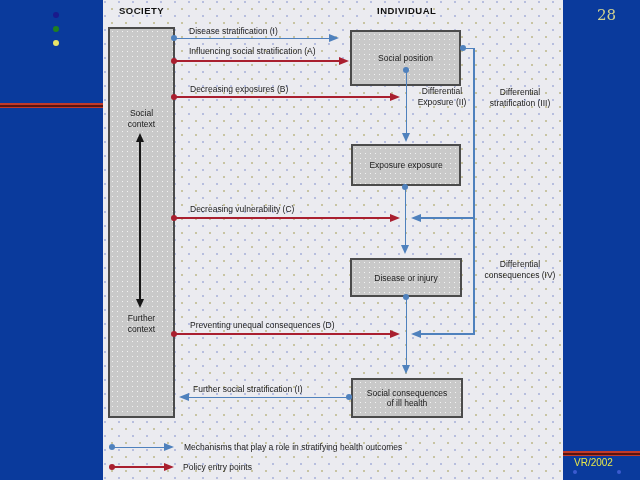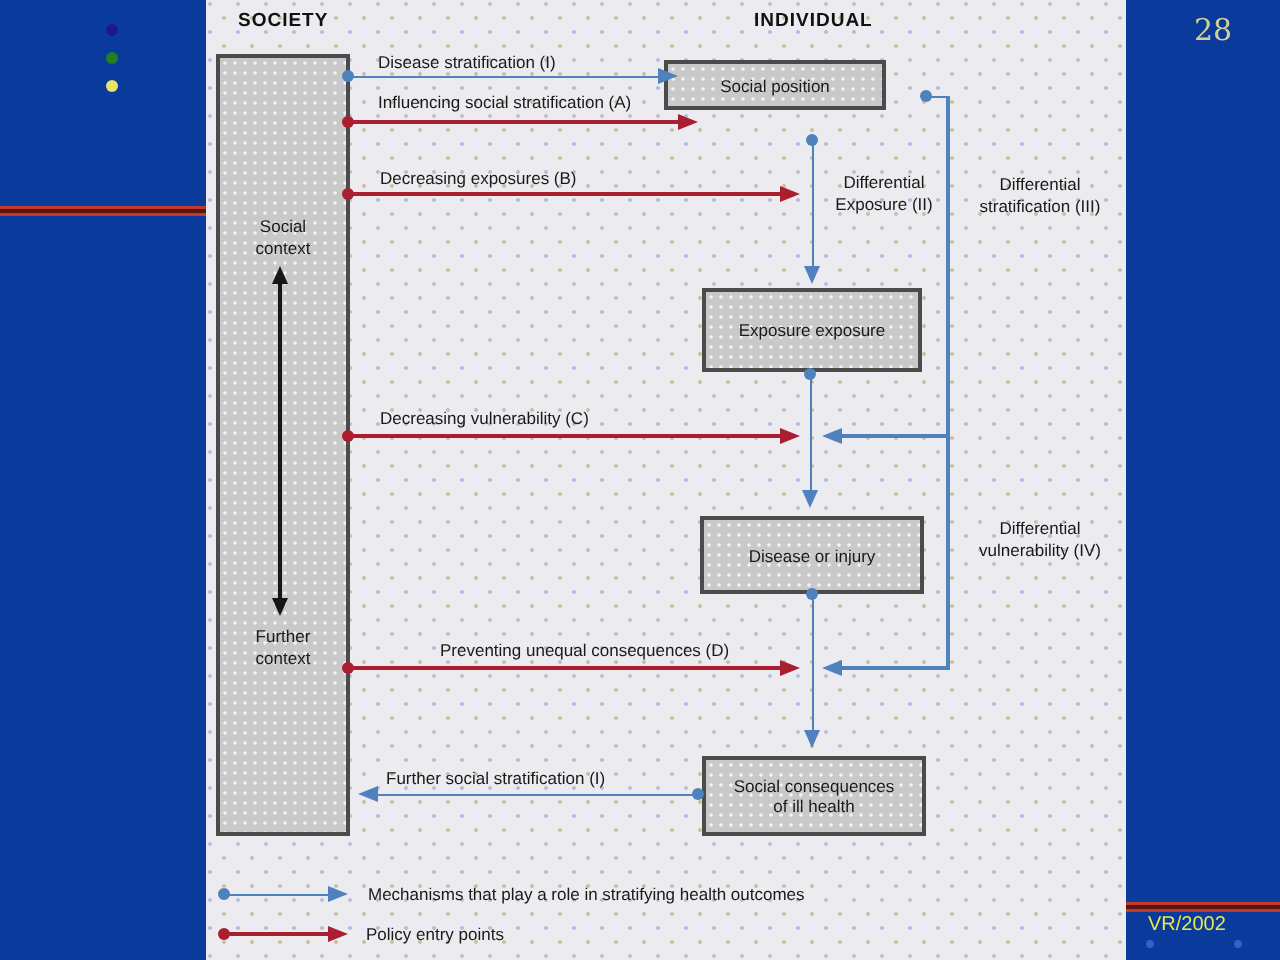--- a/index.html
+++ b/index.html
@@ -85,21 +85,21 @@
   <div class="lbl-c" style="left:5px;top:313px;width:67px;">
     <span>Further</span><br>
     <span>context</span>
   </div>
   
   <span class="black"><span class="vline thick" style="left:36px;top:141px;height:160px;"></span></span>
   <span class="tri tri-u black" style="left:32.5px;top:133px;"></span>
   <span class="tri tri-d black" style="left:32.5px;top:299px;"></span>
 
   
-  <div class="gbox" style="left:229px;top:30px;width:111px;height:25px;">
+  <div class="gbox" style="left:247px;top:30px;width:111px;height:56px;">
     <span>Social position</span>
   </div>
   <div class="gbox" style="left:248px;top:144px;width:110px;height:42px;">
     <span>Exposure exposure</span>
   </div>
   <div class="gbox" style="left:247px;top:258px;width:112px;height:39px;">
     <span>Disease or injury</span>
   </div>
   <div class="gbox" style="left:248px;top:378px;width:112px;height:40px;">
     <span><span>Social consequences</span><br>
@@ -169,39 +169,39 @@
     <span class="tri tri-r" style="left:287px;top:92.5px;"></span>
   </span>
   
   <div class="lbl" style="left:87px;top:204px;">Decreasing vulnerability (C)</div>
   <span class="red">
     <span class="dot" style="left:68px;top:215px;"></span>
     <span class="hline thick" style="left:71px;top:217px;width:216px;"></span>
     <span class="tri tri-r" style="left:287px;top:213.5px;"></span>
   </span>
   
-  <div class="lbl" style="left:87px;top:320px;margin-left:30px;">Preventing unequal consequences (D)</div>
+  <div class="lbl" style="left:87px;top:320px;">Preventing unequal consequences (D)</div>
   <span class="red">
     <span class="dot" style="left:68px;top:331px;"></span>
     <span class="hline thick" style="left:71px;top:333px;width:216px;"></span>
     <span class="tri tri-r" style="left:287px;top:329.5px;"></span>
   </span>
 
   
   <div class="lbl-c" style="left:306px;top:86px;width:66px;">
     <span>Differential</span><br>
     <span>Exposure (II)</span>
   </div>
   <div class="lbl-c" style="left:374px;top:87px;width:86px;">
     <span>Differential</span><br>
     <span>stratification (III)</span>
   </div>
   <div class="lbl-c" style="left:374px;top:259px;width:86px;">
     <span>Differential</span><br>
-    <span>vulnerability (IV)</span>
+    <span>consequences (IV)</span>
   </div>
 
   
   <span class="blue">
     <span class="dot" style="left:6px;top:444px;"></span>
     <span class="hline" style="left:9px;top:446.5px;width:52px;"></span>
     <span class="tri tri-r" style="left:61px;top:443px;"></span>
   </span>
   <div class="lbl" style="left:81px;top:442px;">Mechanisms that play a role in stratifying health outcomes</div>
   <span class="red">

